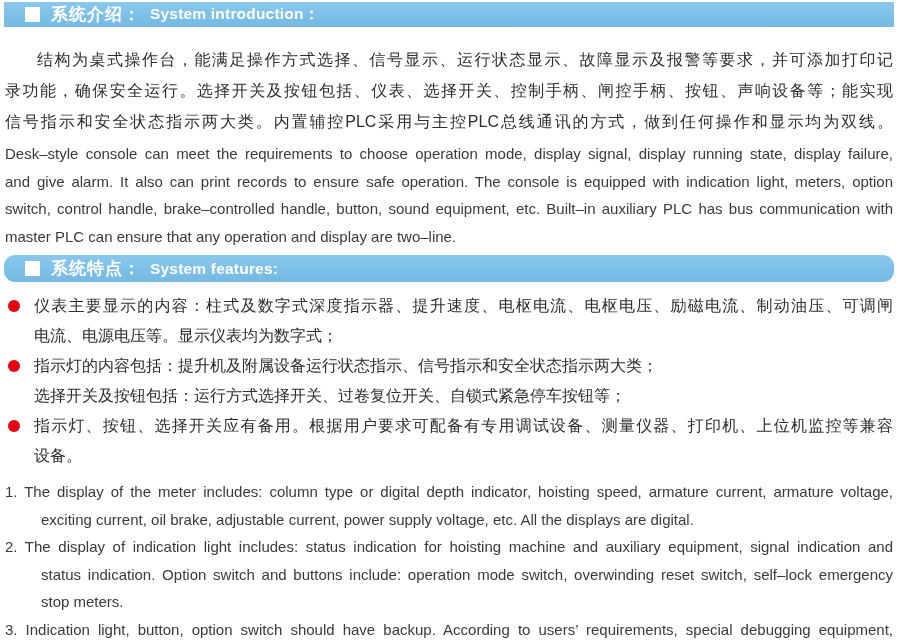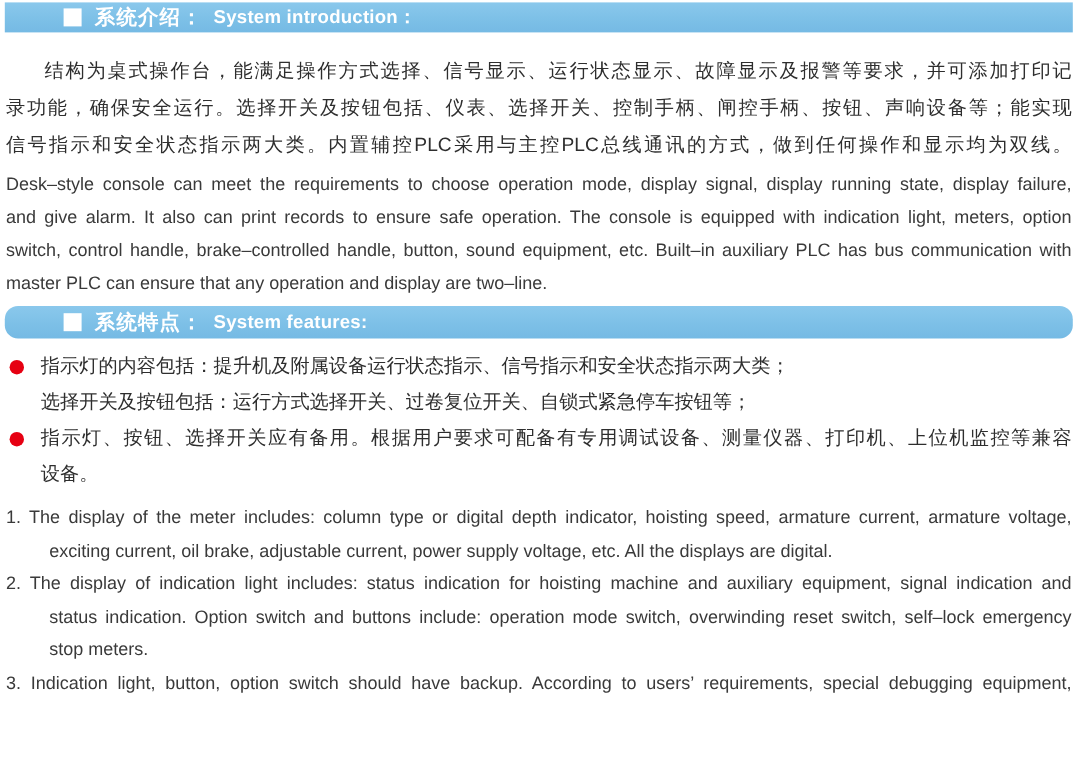--- a/index.html
+++ b/index.html
@@ -10,21 +10,21 @@
     color: #303030;
     overflow: hidden;
   }
   .page { width: 900px; height: 640px; position: relative; }
 
   
   .hbar {
     display: flex; align-items: center;
     margin-left: 4px; width: 890px; height: 25px;
     background: linear-gradient(180deg, #8ac8ec 0%, #7dc0e7 55%, #75bae4 100%);
-    color: #ffffff; font-weight: bold; padding-left: 28px;
+    color: #ffffff; font-weight: bold;
   }
   .hbar .sq {
     display: inline-block; width: 15px; height: 15px;
     background: #ffffff; margin: 0 11px 0 21px; flex: 0 0 auto;
   }
   .hbar .ht-cn { font-size: 17px; letter-spacing: 1px; }
   .hbar .ht-en { font-size: 15.5px; margin-left: 9px; letter-spacing: 0.2px; }
 
   .content { padding: 0 7px 0 5px; }
 
@@ -80,20 +80,25 @@
   <div class="hbar bar2">
     <span class="sq"></span>
     <span class="ht-cn">系统特点：</span>
     <span class="ht-en">System features:</span>
   </div>
 
   <div class="content">
 
     <div class="bullets">
 
+      <div class="bullet">
+        <span class="dot"></span>
+        <div class="line j">仪表主要显示的内容：柱式及数字式深度指示器、提升速度、电枢电流、电枢电压、励磁电流、制动油压、可调闸</div>
+        <div class="line">电流、电源电压等。显示仪表均为数字式；</div>
+      </div>
 
       <div class="bullet">
         <span class="dot"></span>
         <div class="line">指示灯的内容包括：提升机及附属设备运行状态指示、信号指示和安全状态指示两大类；</div>
         <div class="line">选择开关及按钮包括：运行方式选择开关、过卷复位开关、自锁式紧急停车按钮等；</div>
       </div>
 
       <div class="bullet">
         <span class="dot"></span>
         <div class="line j">指示灯、按钮、选择开关应有备用。根据用户要求可配备有专用调试设备、测量仪器、打印机、上位机监控等兼容</div>

